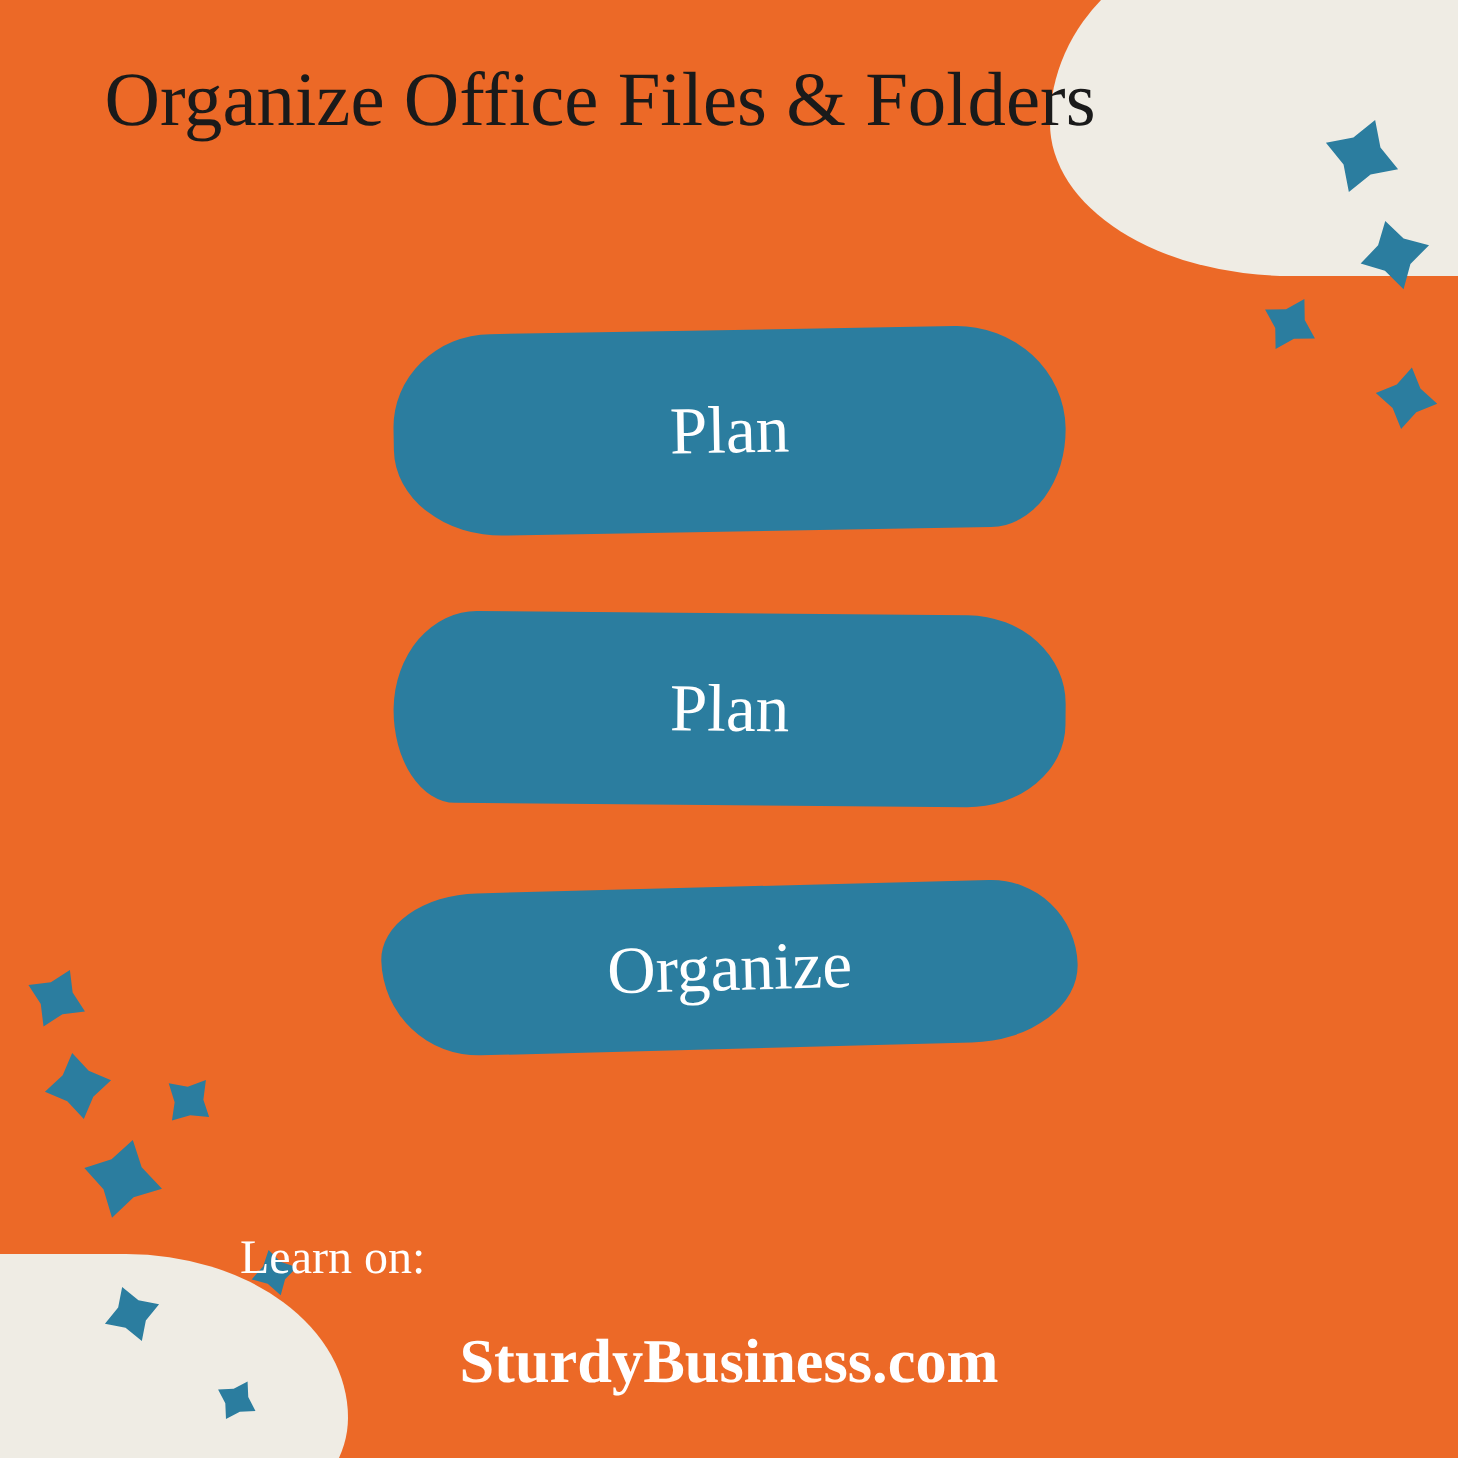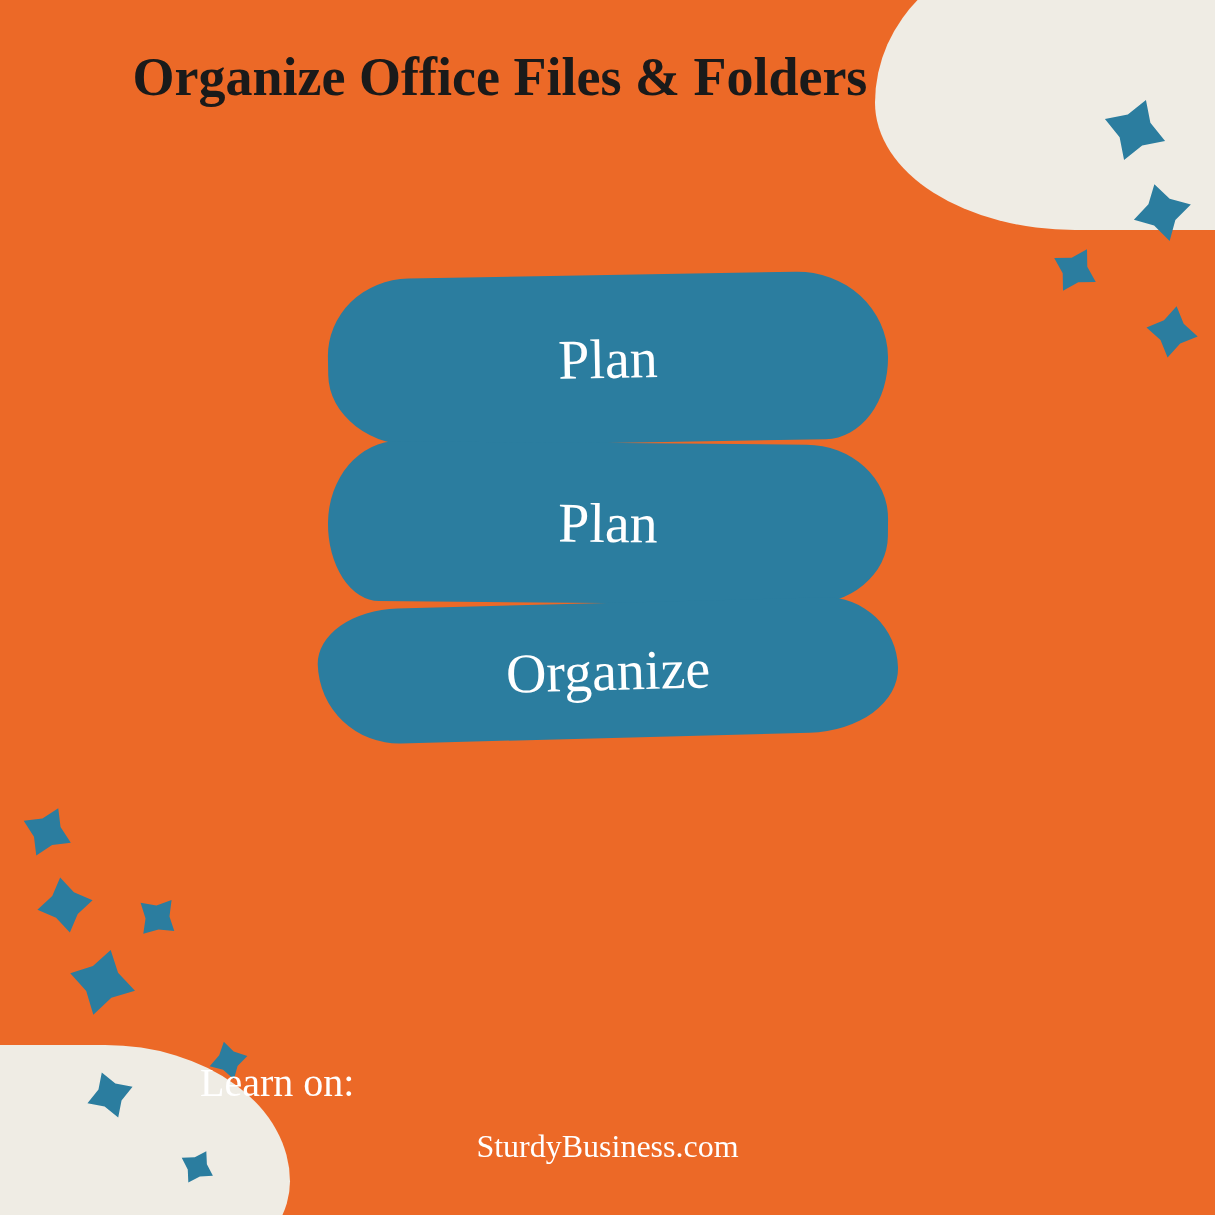--- a/index.html
+++ b/index.html
@@ -34,34 +34,35 @@
     .plus-decor {
       position: absolute;
       z-index: 2;
     }
     .title {
       position: absolute;
       top: 45px;
       left: 50px;
       width: 900px;
       text-align: center;
-      font-size: 54px;
+      font-size: 64px;
       color: #1a1a1a;
-      font-weight: 700;
+      font-weight: 400;
       z-index: 3;
       line-height: 1.2;
     }
     .steps {
       position: absolute;
       top: 275px;
       left: 0;
       width: 100%;
       display: flex;
       flex-direction: column;
       align-items: center;
+      gap: 68px;
       z-index: 3;
     }
     .step-blob {
       width: 560px;
       height: 168px;
       background: #2b7d9f;
       display: flex;
       align-items: center;
       justify-content: center;
       color: #fff;
@@ -88,27 +89,27 @@
       bottom: 50px;
       left: 0;
       width: 100%;
       text-align: center;
       color: #fff;
       z-index: 3;
     }
     .footer-lead {
       font-size: 40px;
       font-weight: 300;
-      margin-bottom: 22px;
+      margin-bottom: 35px;
       text-align: left;
       padding-left: 200px;
     }
     .footer-site {
-      font-size: 32px;
-      font-weight: 400;
+      font-size: 52px;
+      font-weight: 700;
     }
   </style>
 </head>
 <body>
 
 <div class="blob-top-right"></div>
 <div class="blob-bottom-left"></div>
 
 <svg class="plus-decor" style="top:90px;right:40px;width:80px;height:80px;transform:rotate(20deg)">
     <path d="M40 8 L52 28 L72 40 L52 52 L40 72 L28 52 L8 40 L28 28 Z" fill="#2b7d9f"></path>

